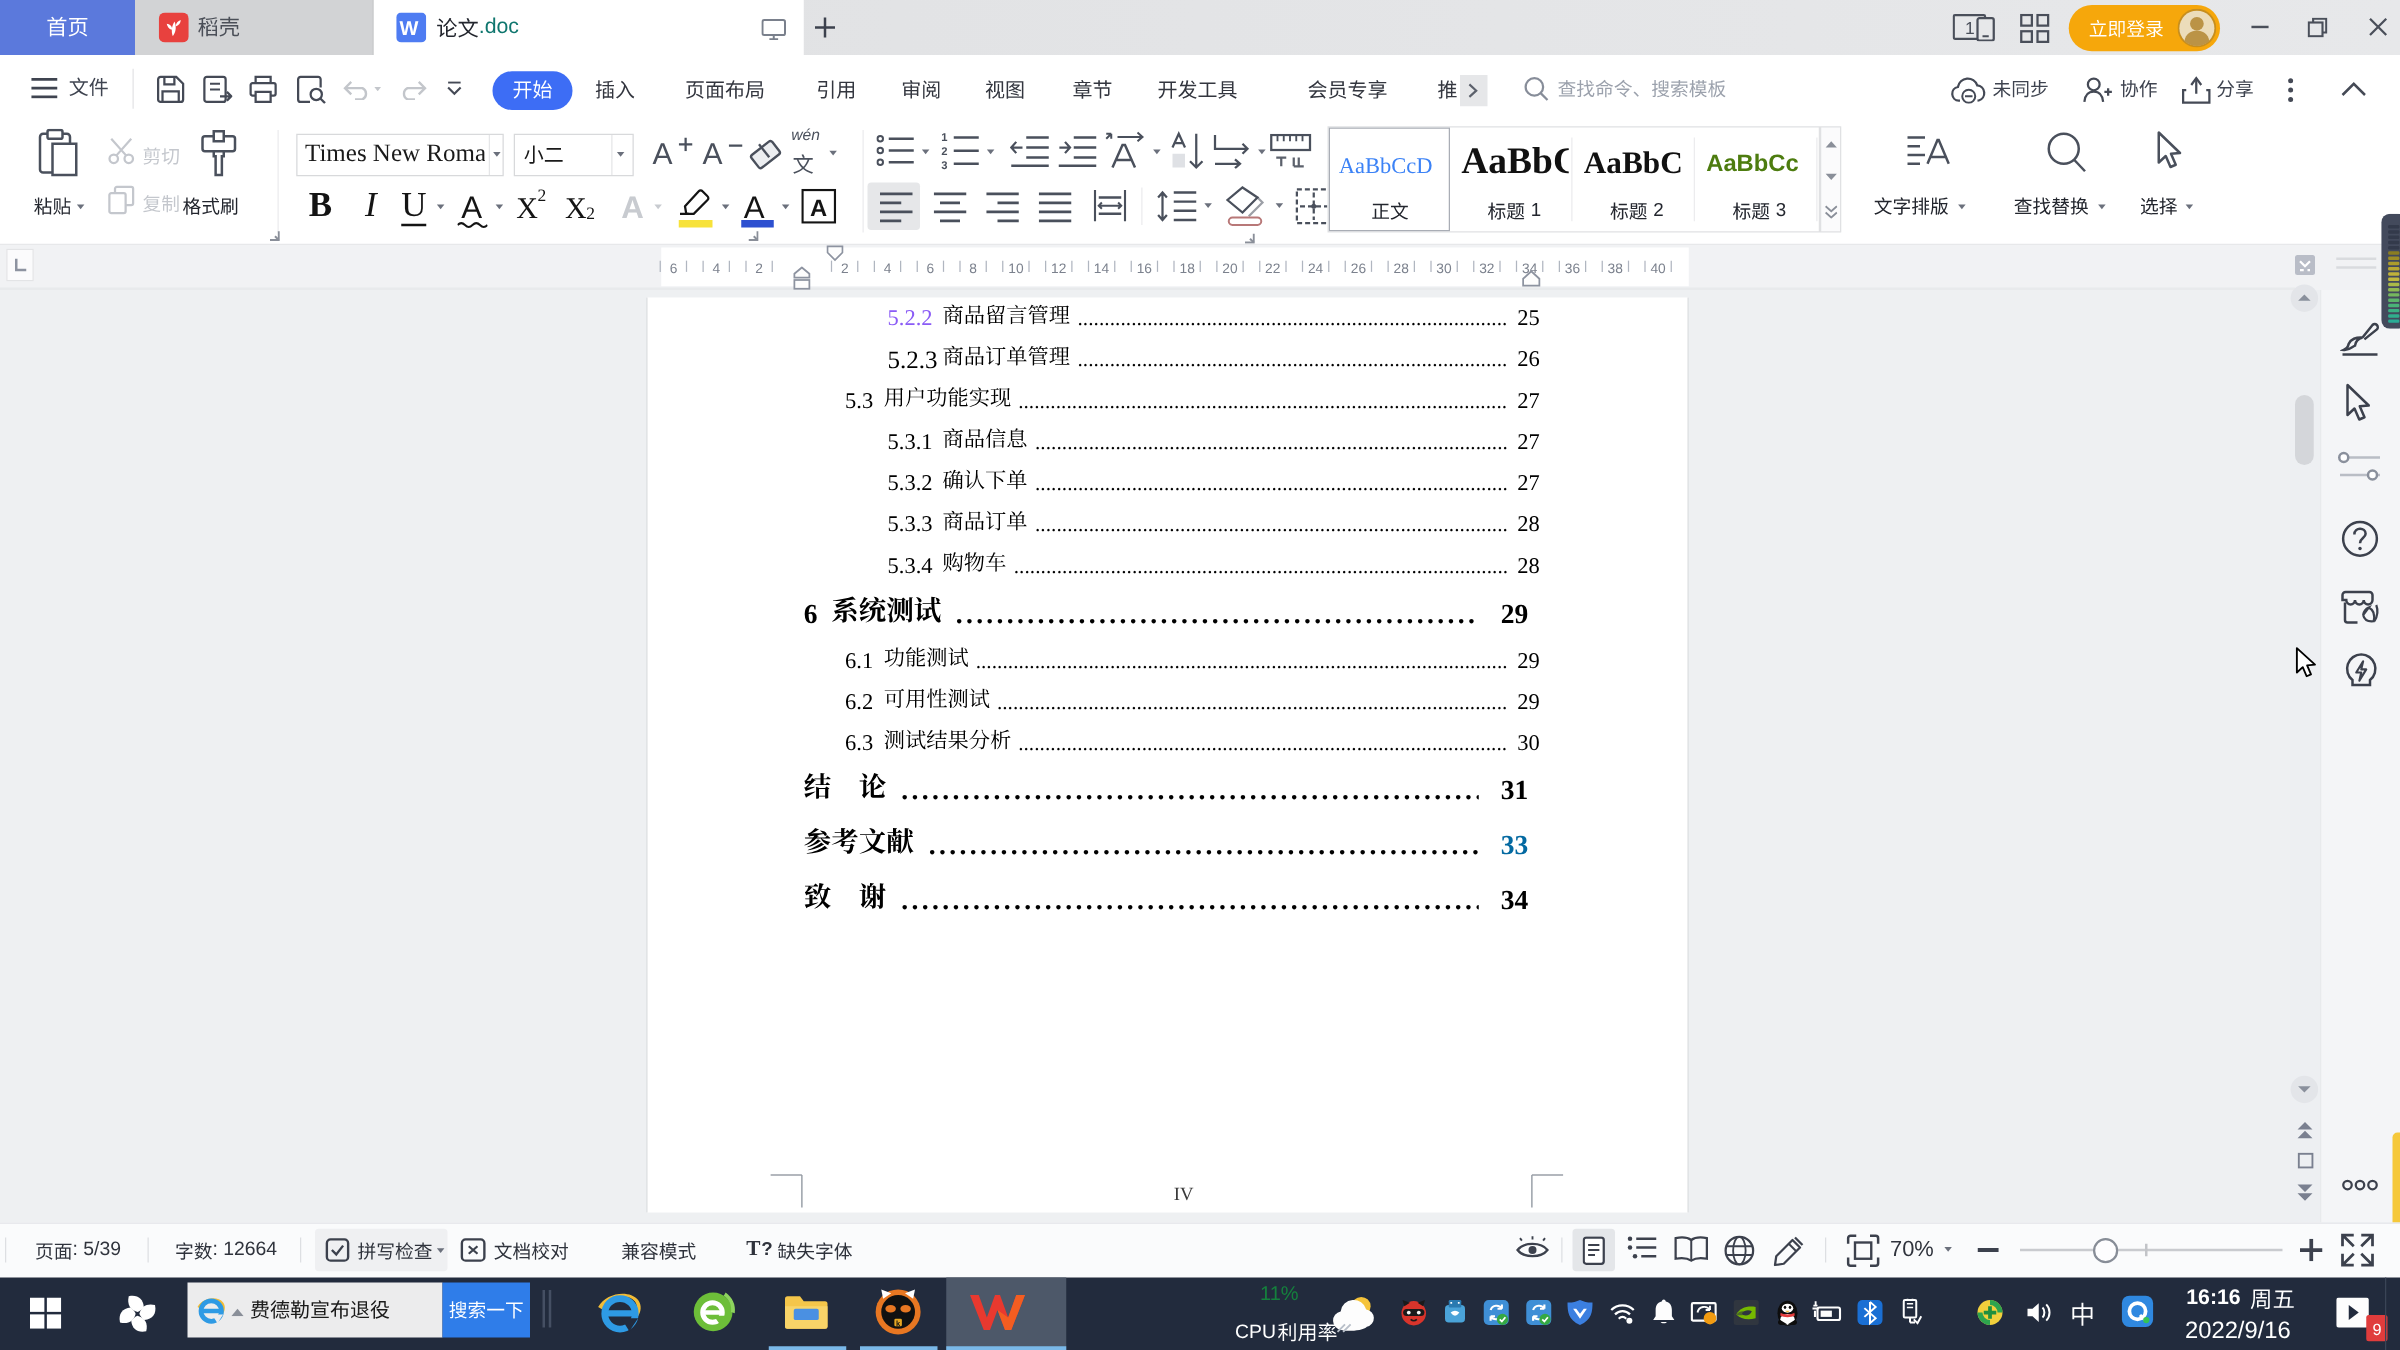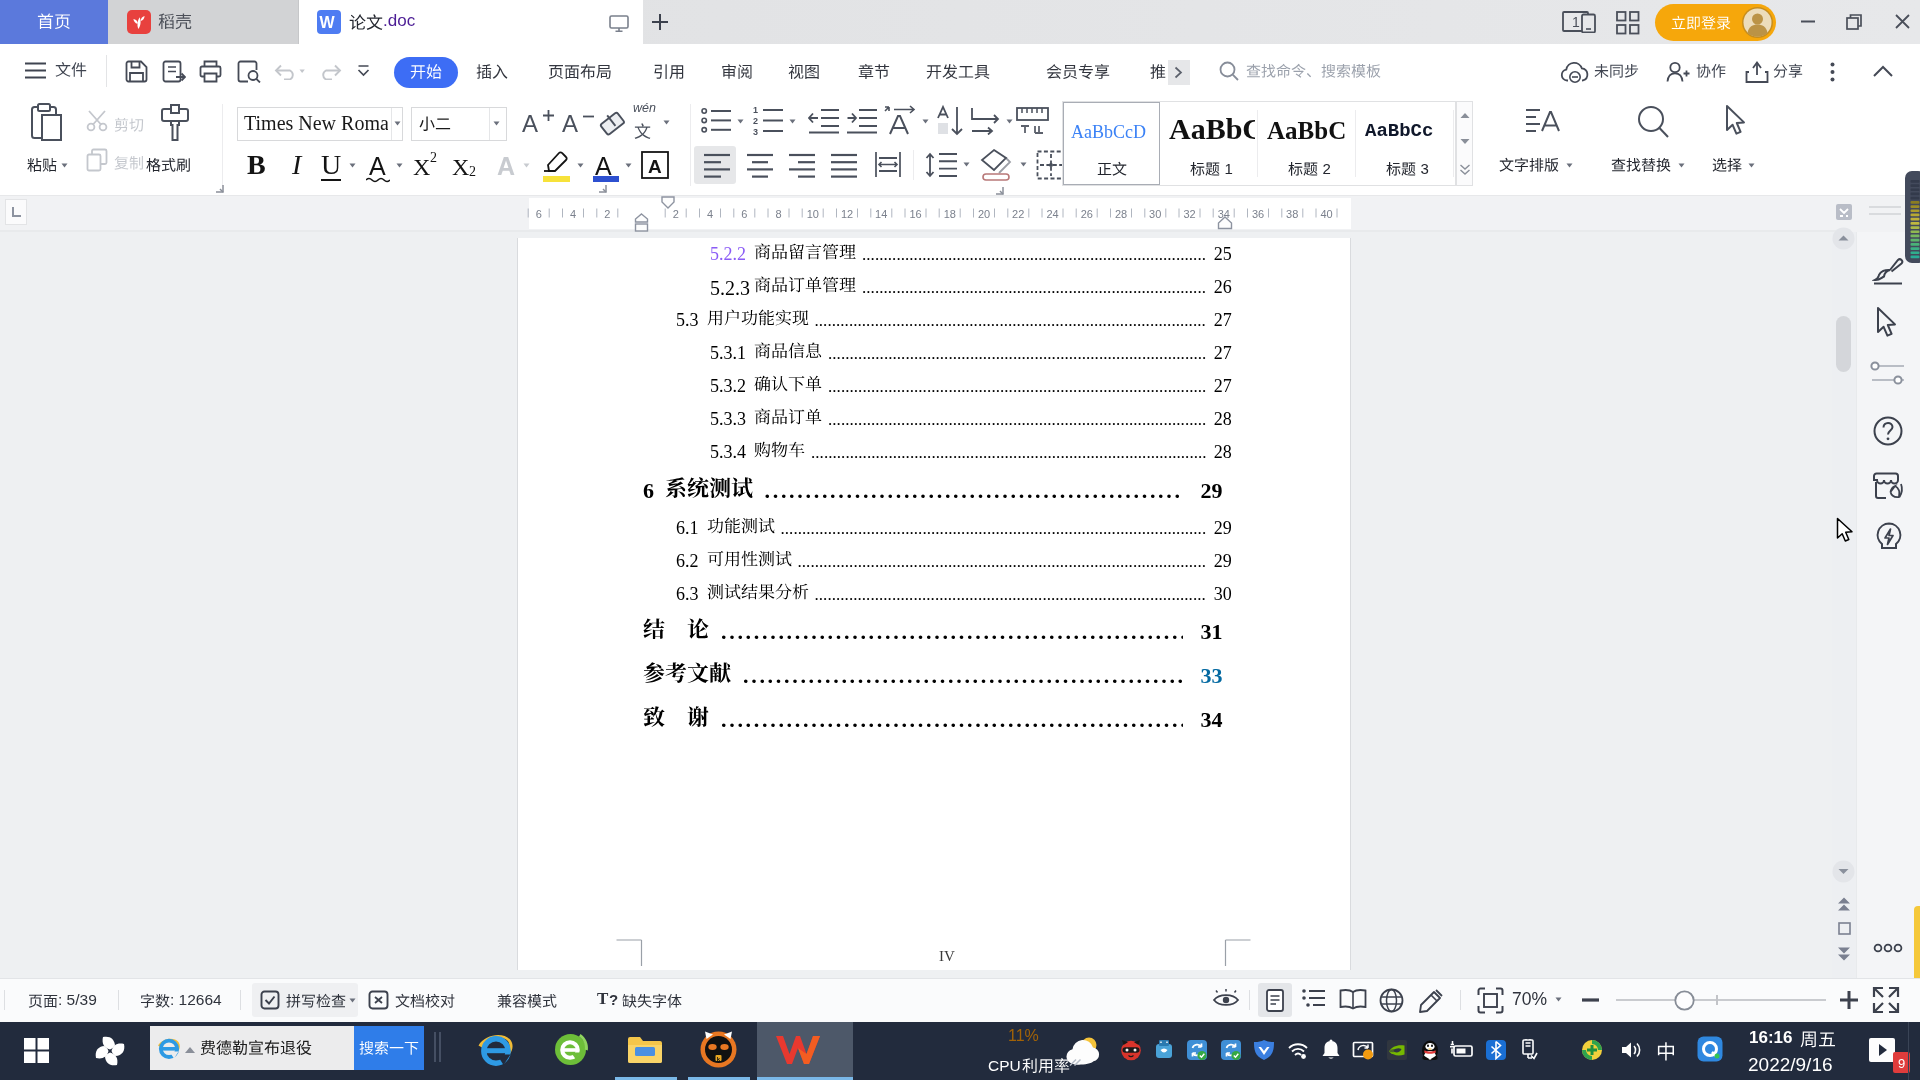--- a/index.html
+++ b/index.html
@@ -16,21 +16,21 @@
     <path d="M15 -14C13 -13.4 9.5 -13 6.6 -12.8C6.7 -12.5 6.9 -12.1 6.9 -11.8C9.9 -12 13.5 -12.4 15.8 -13.1ZM10.1 -11.3C10.5 -10.4 10.9 -9.3 11.1 -8.6L12.1 -8.9C12 -9.6 11.6 -10.7 11.2 -11.6ZM6.8 -10.8C7.3 -9.9 7.8 -8.8 8 -8.1L9.1 -8.5C8.8 -9.2 8.3 -10.3 7.8 -11.1ZM14.7 -11.9C14.4 -10.9 13.8 -9.4 13.2 -8.4L14.2 -8C14.8 -8.9 15.4 -10.3 15.9 -11.5ZM5.8 -14.1C4.6 -13.6 2.7 -13.1 1 -12.8C1.1 -12.5 1.3 -12.1 1.4 -11.8C2 -11.9 2.7 -12 3.3 -12.2L3.3 -9.4L1 -9.4L1 -8.2L3.2 -8.2C2.6 -6.3 1.5 -4.1 0.6 -2.8C0.8 -2.5 1.1 -2 1.3 -1.6C2 -2.6 2.7 -4.2 3.3 -5.8L3.3 1.4L4.5 1.4L4.5 -6.4C4.9 -5.7 5.4 -4.9 5.6 -4.5L6.3 -5.5C6.1 -5.9 5 -7.3 4.5 -7.8L4.5 -8.2L6.7 -8.2L6.7 -9.4L4.5 -9.4L4.5 -12.4C5.3 -12.6 6 -12.9 6.6 -13.1ZM11.6 -7.4L11.6 -6.3L14.4 -6.3L14.4 -4L11.7 -4L11.7 -2.9L14.4 -2.9L14.4 -0.5L8.3 -0.5L8.3 -2.9L10.9 -2.9L10.9 -4L8.3 -4L8.3 -6.2C9.2 -6.5 10.1 -6.9 10.9 -7.4L9.9 -8.3C9.2 -7.8 8.1 -7.2 7 -6.7L7 1.3L8.3 1.3L8.3 0.6L14.4 0.6L14.4 1.2L15.6 1.2L15.6 -7.4ZM18.4 -7.7L18.4 -4.3L19.6 -4.3L19.6 -6.6L31.4 -6.6L31.4 -4.3L32.6 -4.3L32.6 -7.7ZM24.8 -14.3L24.8 -12.8L18.1 -12.8L18.1 -11.6L24.8 -11.6L24.8 -10.1L19.4 -10.1L19.4 -9L31.7 -9L31.7 -10.1L26.1 -10.1L26.1 -11.6L33 -11.6L33 -12.8L26.1 -12.8L26.1 -14.3ZM22.1 -5.3L22.1 -3.2C22.1 -1.8 21.5 -0.5 17.6 0.4C17.8 0.6 18.1 1.2 18.2 1.5C22.4 0.5 23.3 -1.3 23.3 -3.1L23.3 -4.1L27.7 -4.1L27.7 -0.5C27.7 0.9 28.1 1.2 29.5 1.2C29.8 1.2 31.4 1.2 31.7 1.2C32.9 1.2 33.2 0.7 33.3 -1.3C33 -1.4 32.5 -1.6 32.2 -1.8C32.2 -0.2 32.1 0 31.6 0C31.2 0 29.9 0 29.6 0C29.1 0 29 -0 29 -0.5L29 -5.3Z" fill="#4b4f58"></path>
   </svg>
 <div style="position:absolute;left:299px;top:0px;width:344px;height:44px;background:#ffffff;"></div>
 <svg style="position:absolute;left:317px;top:10px;" width="24" height="24" viewBox="0 0 24 24" fill="none">
     <rect width="24" height="24" rx="4" fill="#4e7cf2"></rect>
     <text x="2.6" y="18" font-family="Liberation Sans" font-size="16" font-weight="700" fill="#fff">W</text>
   </svg>
 <svg style="position:absolute;left:349.0px;top:10.3px;overflow:visible" width="37" height="25" viewBox="0 -18.7 37 25">
     <path d="M1.8 -13.1C2.9 -12.2 4.2 -11 4.8 -10.2L5.6 -11.2C5 -11.9 3.7 -13.1 2.6 -13.9ZM10.6 -14.3C9.7 -12.3 8 -9.8 5.4 -8C5.6 -7.8 6 -7.4 6.2 -7.1C8.3 -8.6 9.9 -10.4 11 -12.3C12.3 -10.3 14.1 -8.3 15.7 -7.2C15.9 -7.5 16.3 -8 16.6 -8.2C14.8 -9.3 12.8 -11.4 11.6 -13.4L12 -14.1ZM13.7 -7.3C12.5 -6.4 10.6 -5.3 9.1 -4.6L9.1 -8L7.8 -8L7.8 -1.1C7.8 0.5 8.3 0.9 10.2 0.9C10.6 0.9 13.3 0.9 13.7 0.9C15.3 0.9 15.7 0.3 15.9 -2.1C15.5 -2.2 15 -2.4 14.7 -2.6C14.6 -0.6 14.5 -0.3 13.6 -0.3C13 -0.3 10.7 -0.3 10.3 -0.3C9.3 -0.3 9.1 -0.4 9.1 -1L9.1 -3.3C10.8 -4 13 -5.2 14.6 -6.2ZM3.2 1L3.2 1C3.5 0.6 3.9 0.3 6.7 -2C6.6 -2.2 6.4 -2.7 6.3 -3L4.6 -1.7L4.6 -8.9L0.7 -8.9L0.7 -7.7L3.3 -7.7L3.3 -1.5C3.3 -0.7 2.8 -0.2 2.5 0.1C2.7 0.3 3.1 0.7 3.2 1ZM24.2 -14C24.7 -13.2 25.2 -12 25.4 -11.3L26.9 -11.8C26.6 -12.5 26 -13.6 25.5 -14.4ZM17.9 -11.3L17.9 -10L20.5 -10C21.5 -7.4 22.8 -5.2 24.6 -3.4C22.7 -1.8 20.4 -0.7 17.6 0.1C17.9 0.4 18.3 1 18.4 1.3C21.2 0.4 23.6 -0.8 25.5 -2.5C27.5 -0.8 29.8 0.5 32.6 1.2C32.8 0.9 33.2 0.3 33.4 0.1C30.7 -0.6 28.4 -1.8 26.5 -3.4C28.2 -5.2 29.5 -7.3 30.5 -10L33.2 -10L33.2 -11.3ZM25.6 -4.3C24 -5.9 22.7 -7.9 21.8 -10L29.1 -10C28.2 -7.7 27.1 -5.8 25.6 -4.3Z" fill="#23262e"></path>
   </svg>
-<div style="position:absolute;left:383px;top:12px;font-family:'Liberation Sans',sans-serif;font-size:17px;color:#4c1d95;font-weight:400;line-height:1;white-space:pre;">.doc</div>
+<div style="position:absolute;left:383px;top:12px;font-family:'Liberation Sans',sans-serif;font-size:17px;color:#0f766e;font-weight:400;line-height:1;white-space:pre;">.doc</div>
 <svg style="position:absolute;left:609px;top:15px;" width="20" height="17" viewBox="0 0 20 17" fill="none">
     <rect x="1" y="1" width="18" height="12" rx="1.5" stroke="#7a808c" stroke-width="1.6"></rect>
     <path d="M10 13 L10 16 M6.5 16.3 L13.5 16.3" stroke="#7a808c" stroke-width="1.6"></path>
   </svg>
 <svg style="position:absolute;left:651px;top:13px;" width="18" height="18" viewBox="0 0 18 18" fill="none">
     <path d="M9 1 V17 M1 9 H17" stroke="#3c414d" stroke-width="2"></path>
   </svg>
 <svg style="position:absolute;left:1562px;top:11px;" width="36" height="22" viewBox="0 0 36 22" fill="none">
     <rect x="1" y="1" width="25" height="19" rx="1" stroke="#4a4f5a" stroke-width="1.8" fill="#e7e8ea"></rect>
     <text x="10" y="16" font-family="Liberation Sans" font-size="14" fill="#4a4f5a">1</text>
@@ -422,21 +422,21 @@
     <path d="M7 -11.5L7 -10.4L13.5 -10.4L13.5 -11.5ZM11.7 -4.9C12.4 -3.4 13.1 -1.4 13.3 -0.2L14.4 -0.6C14.1 -1.8 13.4 -3.7 12.6 -5.2ZM7.4 -5.1C7 -3.5 6.3 -1.9 5.5 -0.9C5.7 -0.7 6.2 -0.4 6.4 -0.3C7.2 -1.4 7.9 -3.2 8.4 -4.9ZM6.3 -7.9L6.3 -6.8L9.5 -6.8L9.5 -0.3C9.5 -0.1 9.5 -0 9.3 0C9.1 0 8.4 0 7.6 -0C7.7 0.3 7.9 0.8 7.9 1.1C9 1.1 9.7 1.1 10.1 0.9C10.5 0.7 10.7 0.4 10.7 -0.3L10.7 -6.8L14.3 -6.8L14.3 -7.9ZM3 -12.6L3 -9.4L0.7 -9.4L0.7 -8.4L2.8 -8.4C2.3 -6.5 1.3 -4.3 0.4 -3.2C0.6 -2.9 0.9 -2.5 1 -2.2C1.7 -3.1 2.5 -4.7 3 -6.3L3 1.2L4.2 1.2L4.2 -6.7C4.7 -5.9 5.3 -5 5.5 -4.5L6.2 -5.4C5.9 -5.8 4.6 -7.5 4.2 -8L4.2 -8.4L6.1 -8.4L6.1 -9.4L4.2 -9.4L4.2 -12.6ZM17.6 -9.2L20.7 -9.2L20.7 -8.1L17.6 -8.1ZM17.6 -11.1L20.7 -11.1L20.7 -10L17.6 -10ZM16.6 -12L16.6 -7.3L21.8 -7.3L21.8 -12ZM25.4 -7.9C25.3 -4.1 25 -2.1 21.9 -1.2C22.1 -1 22.3 -0.6 22.4 -0.4C25.8 -1.5 26.3 -3.7 26.4 -7.9ZM25.9 -2.8C26.9 -2.1 28 -1.1 28.6 -0.5L29.3 -1.2C28.7 -1.8 27.5 -2.7 26.6 -3.4ZM16.9 -4.5C16.8 -2.4 16.5 -0.6 15.5 0.6C15.7 0.7 16.2 1 16.3 1.2C16.9 0.4 17.2 -0.4 17.5 -1.5C18.8 0.5 21 0.9 24.2 0.9L29 0.9C29.1 0.6 29.3 0.1 29.4 -0.1C28.6 -0.1 24.9 -0.1 24.2 -0.1C22.4 -0.1 20.9 -0.2 19.8 -0.6L19.8 -2.8L22.2 -2.8L22.2 -3.7L19.8 -3.7L19.8 -5.3L22.5 -5.3L22.5 -6.1L15.7 -6.1L15.7 -5.3L18.8 -5.3L18.8 -1.2C18.3 -1.6 18 -2 17.7 -2.6C17.7 -3.2 17.8 -3.8 17.8 -4.5ZM23.1 -9.5L23.1 -3.2L24 -3.2L24 -8.7L27.6 -8.7L27.6 -3.3L28.6 -3.3L28.6 -9.5L25.8 -9.5C26 -10 26.2 -10.5 26.4 -11L29.3 -11L29.3 -11.9L22.5 -11.9L22.5 -11L25.2 -11C25.1 -10.5 24.9 -10 24.8 -9.5Z" fill="#23262e"></path>
   </svg>
 <div style="position:absolute;left:1224.5px;top:161px;font-family:'Liberation Sans',sans-serif;font-size:15px;color:#23262e;font-weight:400;line-height:1;white-space:pre;">1</div>
 <div style="position:absolute;left:1355px;top:110px;width:1px;height:67px;background:#ececee;"></div>
 <div style="position:absolute;left:1267px;top:117.5px;font-family:'Liberation Serif',sans-serif;font-size:25px;color:#111;font-weight:700;line-height:1;white-space:pre;width:86px;overflow:hidden;">AaBbC</div>
 <svg style="position:absolute;left:1287.5px;top:157.5px;overflow:visible" width="33" height="22" viewBox="0 -16.5 33 22">
     <path d="M7 -11.5L7 -10.4L13.5 -10.4L13.5 -11.5ZM11.7 -4.9C12.4 -3.4 13.1 -1.4 13.3 -0.2L14.4 -0.6C14.1 -1.8 13.4 -3.7 12.6 -5.2ZM7.4 -5.1C7 -3.5 6.3 -1.9 5.5 -0.9C5.7 -0.7 6.2 -0.4 6.4 -0.3C7.2 -1.4 7.9 -3.2 8.4 -4.9ZM6.3 -7.9L6.3 -6.8L9.5 -6.8L9.5 -0.3C9.5 -0.1 9.5 -0 9.3 0C9.1 0 8.4 0 7.6 -0C7.7 0.3 7.9 0.8 7.9 1.1C9 1.1 9.7 1.1 10.1 0.9C10.5 0.7 10.7 0.4 10.7 -0.3L10.7 -6.8L14.3 -6.8L14.3 -7.9ZM3 -12.6L3 -9.4L0.7 -9.4L0.7 -8.4L2.8 -8.4C2.3 -6.5 1.3 -4.3 0.4 -3.2C0.6 -2.9 0.9 -2.5 1 -2.2C1.7 -3.1 2.5 -4.7 3 -6.3L3 1.2L4.2 1.2L4.2 -6.7C4.7 -5.9 5.3 -5 5.5 -4.5L6.2 -5.4C5.9 -5.8 4.6 -7.5 4.2 -8L4.2 -8.4L6.1 -8.4L6.1 -9.4L4.2 -9.4L4.2 -12.6ZM17.6 -9.2L20.7 -9.2L20.7 -8.1L17.6 -8.1ZM17.6 -11.1L20.7 -11.1L20.7 -10L17.6 -10ZM16.6 -12L16.6 -7.3L21.8 -7.3L21.8 -12ZM25.4 -7.9C25.3 -4.1 25 -2.1 21.9 -1.2C22.1 -1 22.3 -0.6 22.4 -0.4C25.8 -1.5 26.3 -3.7 26.4 -7.9ZM25.9 -2.8C26.9 -2.1 28 -1.1 28.6 -0.5L29.3 -1.2C28.7 -1.8 27.5 -2.7 26.6 -3.4ZM16.9 -4.5C16.8 -2.4 16.5 -0.6 15.5 0.6C15.7 0.7 16.2 1 16.3 1.2C16.9 0.4 17.2 -0.4 17.5 -1.5C18.8 0.5 21 0.9 24.2 0.9L29 0.9C29.1 0.6 29.3 0.1 29.4 -0.1C28.6 -0.1 24.9 -0.1 24.2 -0.1C22.4 -0.1 20.9 -0.2 19.8 -0.6L19.8 -2.8L22.2 -2.8L22.2 -3.7L19.8 -3.7L19.8 -5.3L22.5 -5.3L22.5 -6.1L15.7 -6.1L15.7 -5.3L18.8 -5.3L18.8 -1.2C18.3 -1.6 18 -2 17.7 -2.6C17.7 -3.2 17.8 -3.8 17.8 -4.5ZM23.1 -9.5L23.1 -3.2L24 -3.2L24 -8.7L27.6 -8.7L27.6 -3.3L28.6 -3.3L28.6 -9.5L25.8 -9.5C26 -10 26.2 -10.5 26.4 -11L29.3 -11L29.3 -11.9L22.5 -11.9L22.5 -11L25.2 -11C25.1 -10.5 24.9 -10 24.8 -9.5Z" fill="#23262e"></path>
   </svg>
 <div style="position:absolute;left:1322.5px;top:161px;font-family:'Liberation Sans',sans-serif;font-size:15px;color:#23262e;font-weight:400;line-height:1;white-space:pre;">2</div>
 <div style="position:absolute;left:1453px;top:110px;width:1px;height:67px;background:#ececee;"></div>
-<div style="position:absolute;left:1365px;top:122.18px;font-family:Liberation Mono, monospace;font-size:19px;color:#0f172a;font-weight:700;line-height:1;white-space:pre;width:86px;overflow:hidden;">AaBbCc</div>
+<div style="position:absolute;left:1365px;top:122.18px;font-family:Liberation Sans, sans-serif;font-size:19px;color:#4d7c0f;font-weight:700;line-height:1;white-space:pre;width:86px;overflow:hidden;">AaBbCc</div>
 <svg style="position:absolute;left:1385.5px;top:157.5px;overflow:visible" width="33" height="22" viewBox="0 -16.5 33 22">
     <path d="M7 -11.5L7 -10.4L13.5 -10.4L13.5 -11.5ZM11.7 -4.9C12.4 -3.4 13.1 -1.4 13.3 -0.2L14.4 -0.6C14.1 -1.8 13.4 -3.7 12.6 -5.2ZM7.4 -5.1C7 -3.5 6.3 -1.9 5.5 -0.9C5.7 -0.7 6.2 -0.4 6.4 -0.3C7.2 -1.4 7.9 -3.2 8.4 -4.9ZM6.3 -7.9L6.3 -6.8L9.5 -6.8L9.5 -0.3C9.5 -0.1 9.5 -0 9.3 0C9.1 0 8.4 0 7.6 -0C7.7 0.3 7.9 0.8 7.9 1.1C9 1.1 9.7 1.1 10.1 0.9C10.5 0.7 10.7 0.4 10.7 -0.3L10.7 -6.8L14.3 -6.8L14.3 -7.9ZM3 -12.6L3 -9.4L0.7 -9.4L0.7 -8.4L2.8 -8.4C2.3 -6.5 1.3 -4.3 0.4 -3.2C0.6 -2.9 0.9 -2.5 1 -2.2C1.7 -3.1 2.5 -4.7 3 -6.3L3 1.2L4.2 1.2L4.2 -6.7C4.7 -5.9 5.3 -5 5.5 -4.5L6.2 -5.4C5.9 -5.8 4.6 -7.5 4.2 -8L4.2 -8.4L6.1 -8.4L6.1 -9.4L4.2 -9.4L4.2 -12.6ZM17.6 -9.2L20.7 -9.2L20.7 -8.1L17.6 -8.1ZM17.6 -11.1L20.7 -11.1L20.7 -10L17.6 -10ZM16.6 -12L16.6 -7.3L21.8 -7.3L21.8 -12ZM25.4 -7.9C25.3 -4.1 25 -2.1 21.9 -1.2C22.1 -1 22.3 -0.6 22.4 -0.4C25.8 -1.5 26.3 -3.7 26.4 -7.9ZM25.9 -2.8C26.9 -2.1 28 -1.1 28.6 -0.5L29.3 -1.2C28.7 -1.8 27.5 -2.7 26.6 -3.4ZM16.9 -4.5C16.8 -2.4 16.5 -0.6 15.5 0.6C15.7 0.7 16.2 1 16.3 1.2C16.9 0.4 17.2 -0.4 17.5 -1.5C18.8 0.5 21 0.9 24.2 0.9L29 0.9C29.1 0.6 29.3 0.1 29.4 -0.1C28.6 -0.1 24.9 -0.1 24.2 -0.1C22.4 -0.1 20.9 -0.2 19.8 -0.6L19.8 -2.8L22.2 -2.8L22.2 -3.7L19.8 -3.7L19.8 -5.3L22.5 -5.3L22.5 -6.1L15.7 -6.1L15.7 -5.3L18.8 -5.3L18.8 -1.2C18.3 -1.6 18 -2 17.7 -2.6C17.7 -3.2 17.8 -3.8 17.8 -4.5ZM23.1 -9.5L23.1 -3.2L24 -3.2L24 -8.7L27.6 -8.7L27.6 -3.3L28.6 -3.3L28.6 -9.5L25.8 -9.5C26 -10 26.2 -10.5 26.4 -11L29.3 -11L29.3 -11.9L22.5 -11.9L22.5 -11L25.2 -11C25.1 -10.5 24.9 -10 24.8 -9.5Z" fill="#23262e"></path>
   </svg>
 <div style="position:absolute;left:1420.5px;top:161px;font-family:'Liberation Sans',sans-serif;font-size:15px;color:#23262e;font-weight:400;line-height:1;white-space:pre;">3</div>
 <div style="position:absolute;left:1456px;top:101px;width:17px;height:85px;background:#fbfbfc;border:1px solid #e0e1e3;box-sizing:border-box;"></div>
 <svg style="position:absolute;left:1460px;top:112px;" width="10" height="7" viewBox="0 0 10 7" fill="none">
     <path d="M0.5 6 L5 1 L9.5 6 Z" fill="#8a8f99"></path>
   </svg>
 <svg style="position:absolute;left:1460px;top:138px;" width="10" height="7" viewBox="0 0 10 7" fill="none">
     <path d="M0.5 1 L5 6 L9.5 1 Z" fill="#8a8f99"></path>
@@ -893,21 +893,21 @@
     <text x="17.8" y="30.5" font-family="Liberation Sans" font-size="6" fill="#111" font-weight="700">k</text>
   </svg>
 <div style="position:absolute;left:757px;top:1022px;width:96px;height:58px;background:#4d5869;"></div>
 <svg style="position:absolute;left:775px;top:1035px;" width="46" height="30" viewBox="0 0 46 30" fill="none">
     <path d="M1 1 L12 29 L17 29 L23 13 L29 29 L34 29 L45 1 L38 1 L31.5 19 L25 1 L21 1 L14.5 19 L8 1 Z" fill="#e8392f"></path>
     <path d="M23 13 L29 29 L34 29 L45 1 L38 1 L31.5 19 Z" fill="#f4641e" opacity="0.85"></path>
   </svg>
 <div style="position:absolute;left:615px;top:1076.5px;width:62px;height:3.5px;background:#7ab8e8;"></div>
 <div style="position:absolute;left:688px;top:1076.5px;width:62px;height:3.5px;background:#7ab8e8;"></div>
 <div style="position:absolute;left:757px;top:1076.5px;width:96px;height:3.5px;background:#7ab8e8;"></div>
-<div style="position:absolute;left:1008px;top:1028px;font-family:'Liberation Sans',sans-serif;font-size:16px;color:#a16207;font-weight:400;line-height:1;white-space:pre;">11%</div>
+<div style="position:absolute;left:1008px;top:1028px;font-family:'Liberation Sans',sans-serif;font-size:16px;color:#15803d;font-weight:400;line-height:1;white-space:pre;">11%</div>
 <div style="position:absolute;left:988px;top:1058px;font-family:'Liberation Sans',sans-serif;font-size:15.5px;color:#fff;font-weight:400;line-height:1;white-space:pre;">CPU</div>
 <svg style="position:absolute;left:1022.0px;top:1054.4px;overflow:visible" width="51" height="24" viewBox="0 -17.6 51 24">
     <path d="M9.5 -11.5L9.5 -2.7L10.7 -2.7L10.7 -11.5ZM13.4 -13.1L13.4 -0.3C13.4 -0 13.3 0.1 13 0.1C12.7 0.1 11.7 0.1 10.5 0.1C10.7 0.4 10.9 1 11 1.3C12.5 1.3 13.4 1.3 13.9 1.1C14.4 0.9 14.6 0.5 14.6 -0.3L14.6 -13.1ZM7.3 -13.3C5.8 -12.7 3 -12.1 0.7 -11.8C0.8 -11.5 1 -11.1 1.1 -10.8C2 -11 3.1 -11.1 4.1 -11.3L4.1 -8.6L0.8 -8.6L0.8 -7.5L3.9 -7.5C3.1 -5.5 1.7 -3.3 0.4 -2.1C0.6 -1.8 1 -1.3 1.1 -0.9C2.2 -2 3.3 -3.9 4.1 -5.7L4.1 1.2L5.3 1.2L5.3 -5.1C6.1 -4.3 7.2 -3.3 7.7 -2.8L8.4 -3.8C7.9 -4.2 6.1 -5.8 5.3 -6.3L5.3 -7.5L8.4 -7.5L8.4 -8.6L5.3 -8.6L5.3 -11.6C6.4 -11.8 7.4 -12.1 8.2 -12.4ZM18.4 -12.3L18.4 -6.5C18.4 -4.3 18.3 -1.4 16.5 0.6C16.8 0.7 17.3 1.1 17.4 1.4C18.7 0 19.2 -1.8 19.5 -3.6L23.5 -3.6L23.5 1.1L24.7 1.1L24.7 -3.6L29 -3.6L29 -0.4C29 -0.1 28.9 0 28.6 0C28.3 0.1 27.2 0.1 26.1 0C26.2 0.4 26.4 0.9 26.5 1.2C28 1.2 28.9 1.2 29.5 1C30 0.8 30.2 0.4 30.2 -0.4L30.2 -12.3ZM19.6 -11.2L23.5 -11.2L23.5 -8.6L19.6 -8.6ZM29 -11.2L29 -8.6L24.7 -8.6L24.7 -11.2ZM19.6 -7.5L23.5 -7.5L23.5 -4.8L19.6 -4.8C19.6 -5.4 19.6 -6 19.6 -6.5ZM29 -7.5L29 -4.8L24.7 -4.8L24.7 -7.5ZM45.3 -10.3C44.7 -9.6 43.7 -8.8 43 -8.2L43.9 -7.6C44.6 -8.2 45.5 -8.9 46.3 -9.7ZM32.9 -5.4L33.5 -4.4C34.6 -4.9 35.9 -5.6 37.1 -6.3L36.9 -7.2C35.4 -6.5 33.9 -5.8 32.9 -5.4ZM33.4 -9.6C34.2 -9 35.3 -8.2 35.8 -7.7L36.6 -8.4C36.1 -9 35 -9.7 34.2 -10.2ZM42.8 -6.5C43.9 -5.9 45.3 -4.9 46 -4.3L46.9 -5C46.2 -5.6 44.8 -6.6 43.7 -7.2ZM32.8 -3.2L32.8 -2.1L39.4 -2.1L39.4 1.3L40.6 1.3L40.6 -2.1L47.2 -2.1L47.2 -3.2L40.6 -3.2L40.6 -4.5L39.4 -4.5L39.4 -3.2ZM39 -13.2C39.2 -12.9 39.5 -12.4 39.7 -12L33.1 -12L33.1 -10.9L39 -10.9C38.5 -10.1 38 -9.5 37.8 -9.3C37.5 -9 37.3 -8.8 37.1 -8.8C37.2 -8.5 37.3 -8 37.4 -7.7C37.6 -7.8 38 -7.9 39.8 -8C39.1 -7.3 38.4 -6.6 38.1 -6.4C37.5 -5.9 37.1 -5.6 36.8 -5.6C36.9 -5.3 37 -4.8 37.1 -4.5C37.4 -4.7 38 -4.8 42.2 -5.2C42.4 -4.9 42.5 -4.6 42.6 -4.3L43.6 -4.8C43.2 -5.5 42.4 -6.6 41.7 -7.5L40.8 -7.1C41.1 -6.8 41.4 -6.4 41.6 -6.1L38.8 -5.8C40.2 -6.9 41.6 -8.4 42.9 -9.8L41.9 -10.4C41.6 -10 41.2 -9.5 40.8 -9.1L38.7 -9C39.3 -9.5 39.8 -10.2 40.3 -10.9L47.1 -10.9L47.1 -12L41.1 -12C40.9 -12.5 40.5 -13.1 40.1 -13.6Z" fill="#ffffff"></path>
   </svg>
 <svg style="position:absolute;left:1064px;top:1035px;" width="38" height="32" viewBox="0 0 38 32" fill="none">
     <circle cx="25" cy="10" r="7.5" fill="#f5c33a"></circle>
     <path d="M9 29 A7.5 7.5 0 0 1 8.5 14.2 A10.5 10.5 0 0 1 29 12.5 A7 7 0 0 1 29.5 26.3 C27 29.5 13 30.5 9 29 Z" fill="#fdfdfd"></path>
     <path d="M6 30.5 L12 24.5 M10.5 30.5 L16.5 24.5" stroke="#b8bfc9" stroke-width="1.5"></path>
   </svg>
 <svg style="position:absolute;left:1120px;top:1039px;" width="22" height="22" viewBox="0 0 22 22" fill="none">

